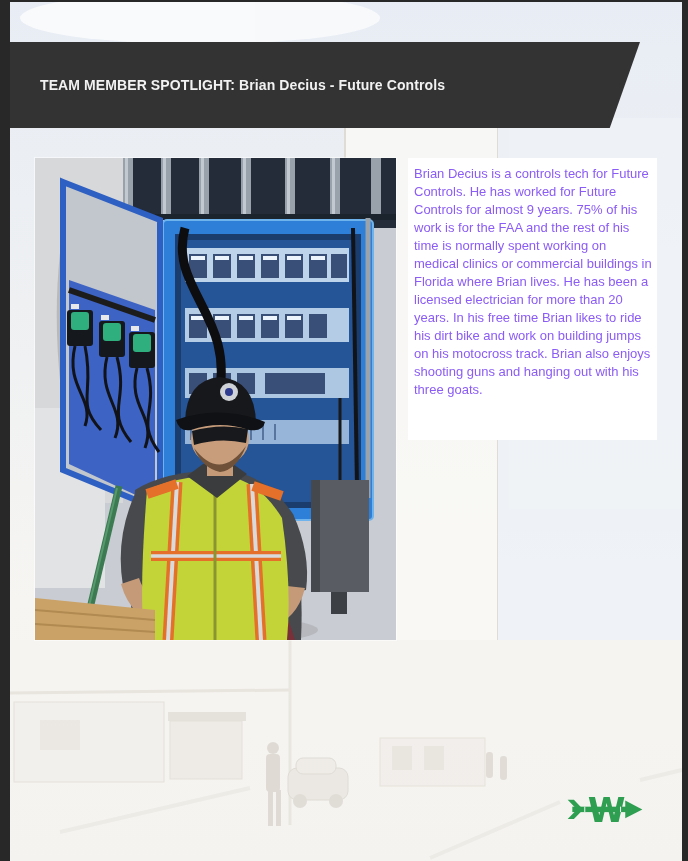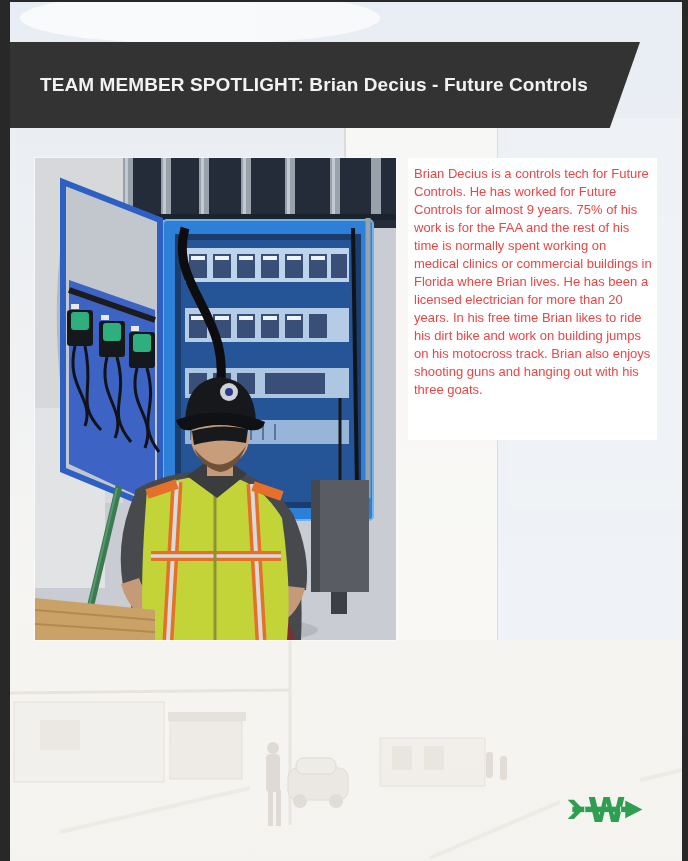--- a/index.html
+++ b/index.html
@@ -11,30 +11,30 @@
   .edge{position:absolute;background:#282828;z-index:6;}
   .edge.left{left:0;top:0;width:10px;height:861px;}
   .edge.right{right:0;top:0;width:6px;height:861px;}
   .edge.top{left:0;top:0;width:688px;height:2px;}
   
   .backdrop{position:absolute;left:0;top:0;z-index:0;}
   
   .banner{position:absolute;left:10px;top:42px;width:630px;height:86px;background:#333333;z-index:5;
           clip-path:polygon(0 0,100% 0,95.2% 100%,0 100%);
           display:flex;align-items:center;}
-  .banner-title{margin:0;padding-left:30px;font-size:19px;font-weight:bold;color:#f2f2f2;
+  .banner-title{margin:0;padding-left:30px;font-size:14px;font-weight:bold;color:#f2f2f2;
                 letter-spacing:0.1px;white-space:nowrap;}
   
   .photo{position:absolute;left:35px;top:158px;width:361px;height:482px;margin:0;z-index:3;
          box-shadow:0 0 0 1px rgba(255,255,255,.5);}
   .photo svg{display:block;}
   
   .bio{position:absolute;left:408px;top:158px;width:249px;height:282px;background:#ffffff;z-index:3;
        box-sizing:border-box;padding:7px 5px 0 6px;}
-  .bio p{margin:0;font-size:13px;line-height:18px;color:#ef4444;}
+  .bio p{margin:0;font-size:13px;line-height:18px;color:#8b5cf6;}
   
   .logo{position:absolute;left:566px;top:788px;width:78px;height:42px;z-index:4;}
 </style>
 </head>
 <body>
 
 <div class="page">
 
   <svg class="backdrop" width="688" height="861" viewBox="0 0 688 861">
     <g opacity="0.85">

